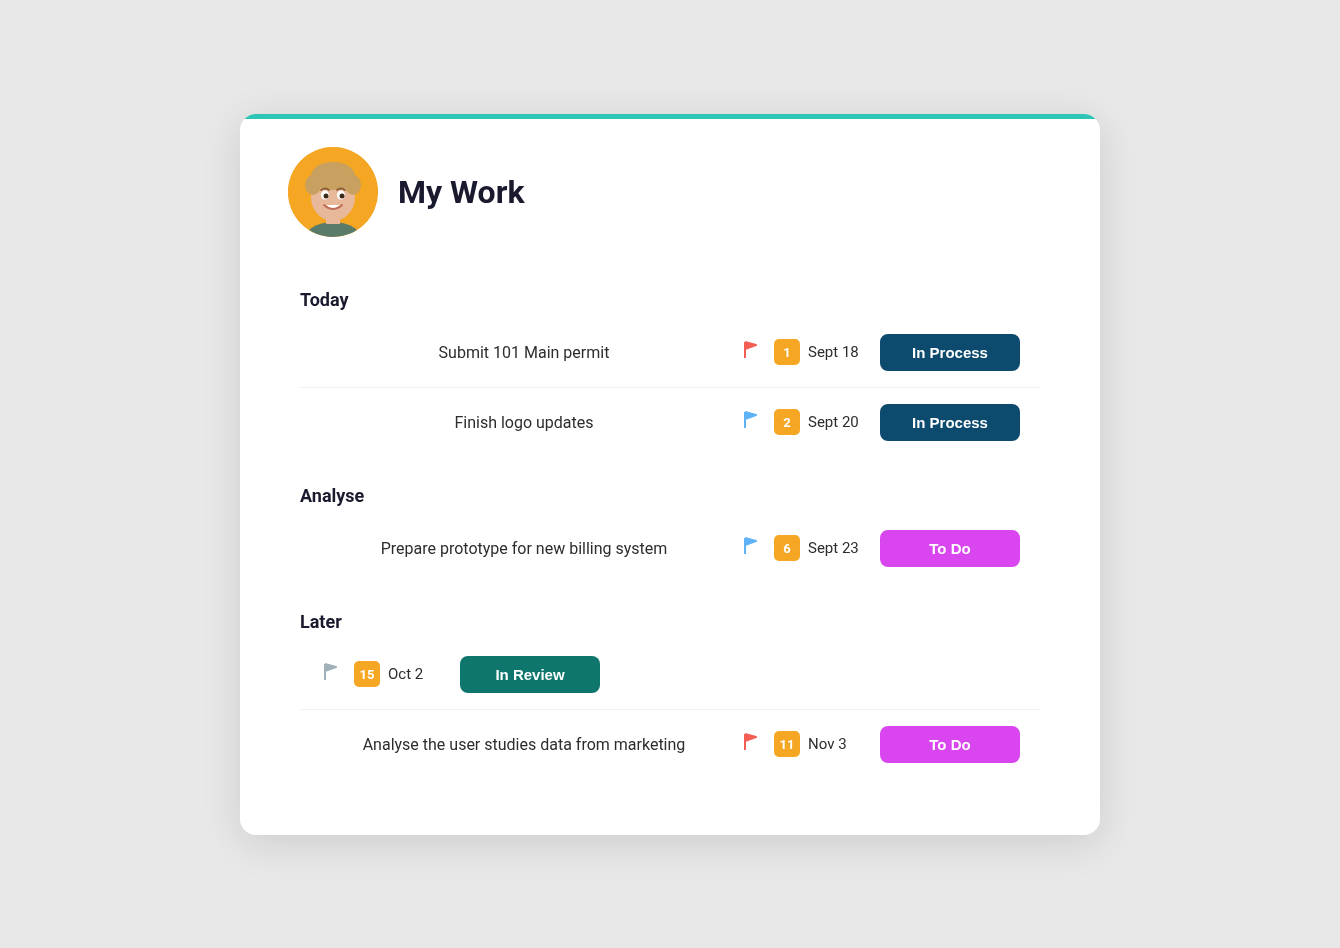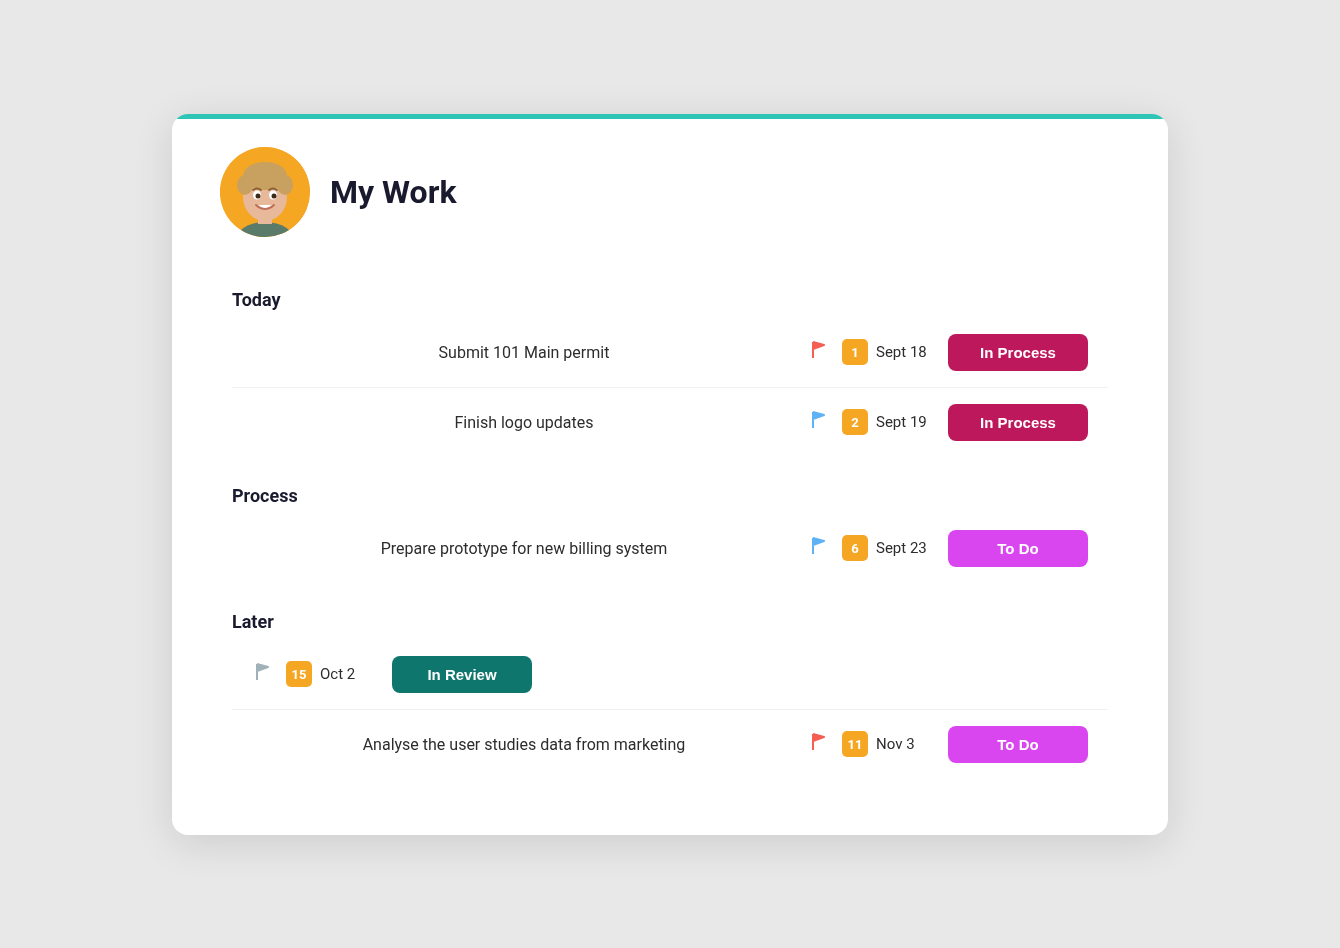--- a/index.html
+++ b/index.html
@@ -13,21 +13,21 @@
       display: flex;
       align-items: center;
       justify-content: center;
       min-height: 100vh;
       font-family: -apple-system, BlinkMacSystemFont, 'Segoe UI', Roboto, sans-serif;
     }
 
     .card {
       background: #ffffff;
       border-radius: 16px;
-      width: 996px;
+      width: 860px;
       padding: 0 0 48px 0;
       box-shadow: 0 8px 40px rgba(0,0,0,0.12);
       overflow: hidden;
       position: relative;
     }
 
     .top-bar {
       height: 5px;
       background: linear-gradient(to right, #2ec4b6, #2ec4b6);
       width: 100%;
@@ -124,21 +124,21 @@
       padding: 10px 22px;
       font-size: 15px;
       font-weight: 700;
       cursor: pointer;
       min-width: 140px;
       text-align: center;
       color: #fff;
     }
 
     .status-in-process {
-      background: #be185d;
+      background: #0c4a6e;
     }
 
     .status-to-do {
       background: #d946ef;
     }
 
     .status-in-review {
       background: #0f766e;
     }
   </style>
@@ -193,27 +193,27 @@
           </div>
           <button class="status-btn status-in-process">In Process</button>
         </div>
         <div class="task-row">
           <span class="task-name">Finish logo updates</span>
           <span><svg width="22" height="22" viewBox="0 0 22 22" xmlns="http://www.w3.org/2000/svg">
         <path d="M5 3 L5 19 M5 3 L16 6 L5 10" stroke="#42a5f5" stroke-width="2" fill="#42a5f5" opacity="0.85" stroke-linejoin="round"></path>
       </svg></span>
           <div class="priority-badge">
             <span class="priority-num">2</span>
-            <span class="date-text">Sept 19</span>
+            <span class="date-text">Sept 20</span>
           </div>
           <button class="status-btn status-in-process">In Process</button>
         </div>
       </div>
       <div class="section">
-        <div class="section-label">Process</div>
+        <div class="section-label">Analyse</div>
         <div class="task-row">
           <span class="task-name">Prepare prototype for new billing system</span>
           <span><svg width="22" height="22" viewBox="0 0 22 22" xmlns="http://www.w3.org/2000/svg">
         <path d="M5 3 L5 19 M5 3 L16 6 L5 10" stroke="#42a5f5" stroke-width="2" fill="#42a5f5" opacity="0.85" stroke-linejoin="round"></path>
       </svg></span>
           <div class="priority-badge">
             <span class="priority-num">6</span>
             <span class="date-text">Sept 23</span>
           </div>
           <button class="status-btn status-to-do">To Do</button>

